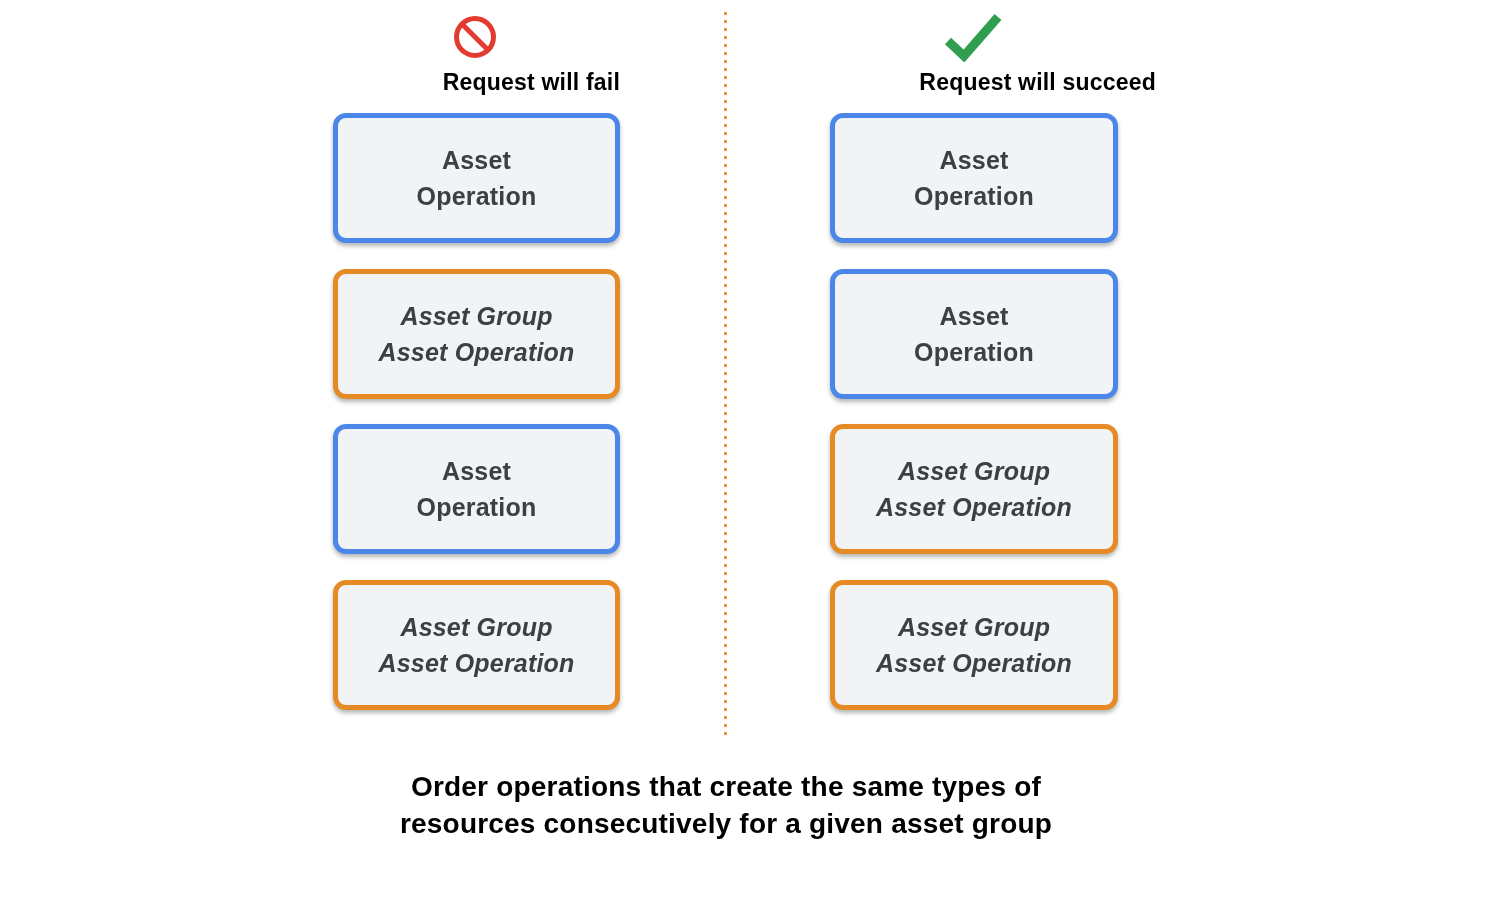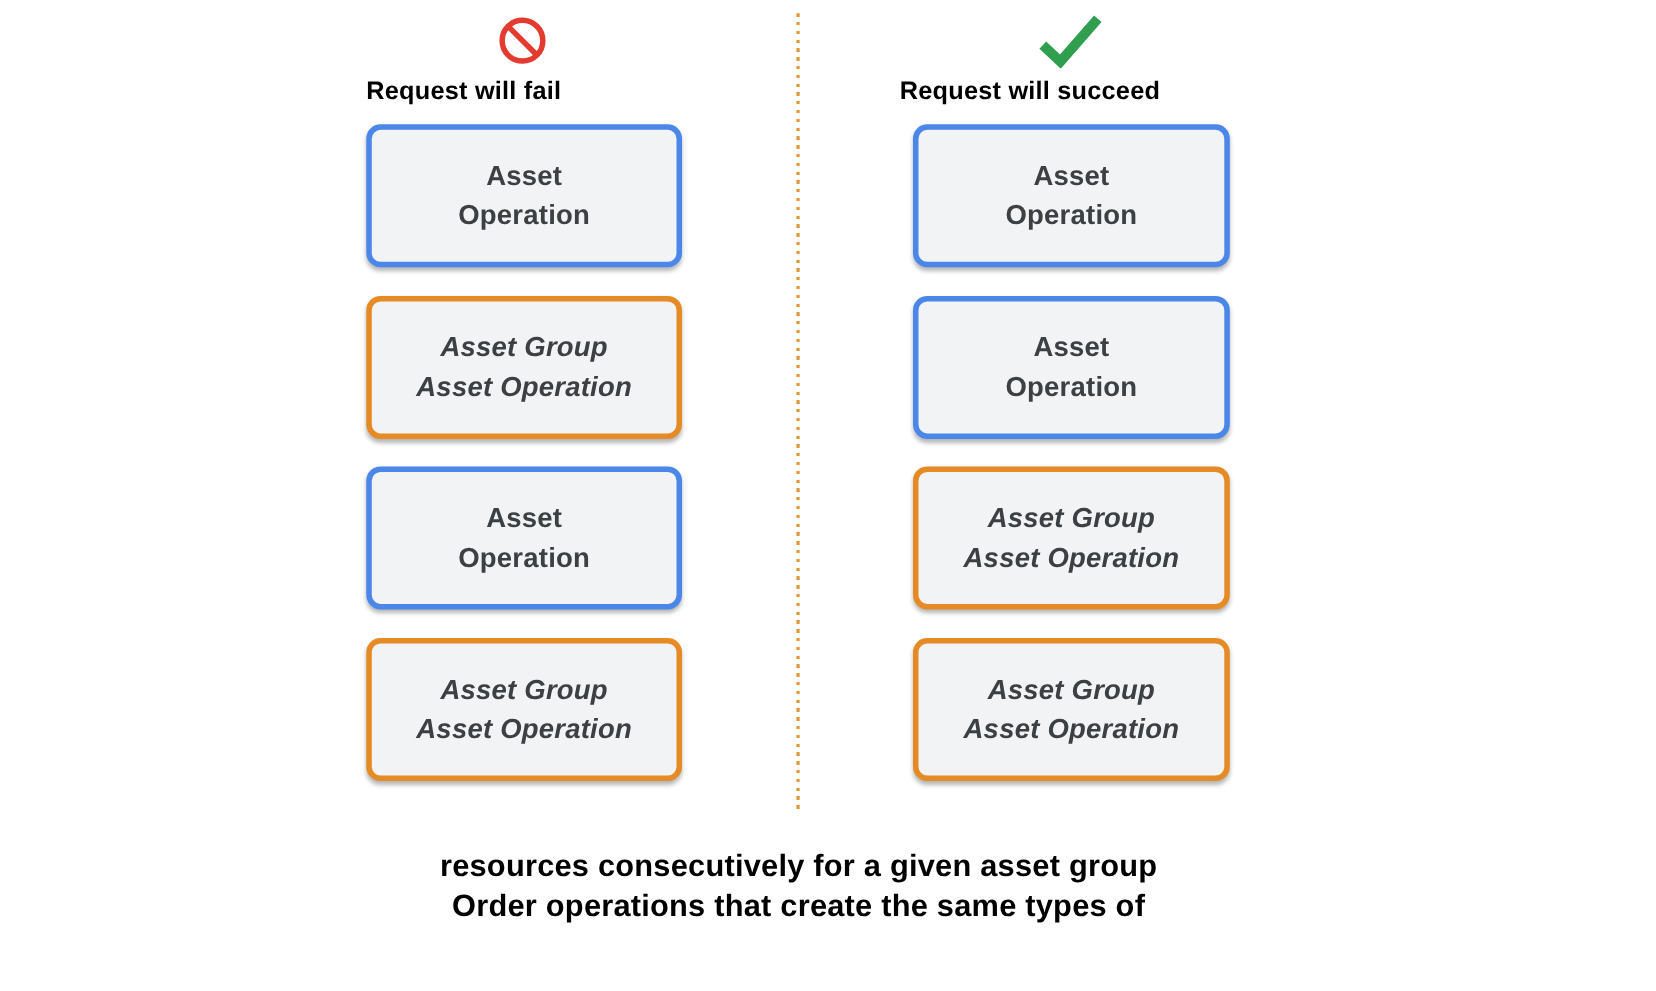--- a/index.html
+++ b/index.html
@@ -23,26 +23,26 @@
     justify-content: center;
   }
   .fail-icon  { left: 452px; top: 14px; width: 46px; height: 46px; }
   .success-icon { left: 941px; top: 12px; width: 64px; height: 50px; }
   .col-title {
     position: absolute;
     top: 68px;
     font-size: 23px;
     font-weight: 700;
     color: #000000;
-    text-align: left;
+    text-align: right;
     letter-spacing: 0.2px;
     line-height: 28px;
   }
   .fail-title    { left: 333px; width: 287px; }
-  .success-title { left: 818px; width: 288px; }
+  .success-title { left: 868px; width: 288px; }
 
   
   .flow-box {
     position: absolute;
     width: 287px;
     height: 130px;
     box-sizing: border-box;
     background: #f1f3f4;
     border-radius: 13px;
     border: 5px solid;
@@ -145,17 +145,17 @@
   <div class="flow-box asset-group col-right row-2">
     <div>Asset Group</div>
     <div>Asset Operation</div>
   </div>
   <div class="flow-box asset-group col-right row-3">
     <div>Asset Group</div>
     <div>Asset Operation</div>
   </div>
 
   <div class="caption">
+    <div>Order operations that create the same types of</div>
     <div>resources consecutively for a given asset group</div>
-    <div>Order operations that create the same types of</div>
   </div>
 
 </div>
 
 </body></html>

